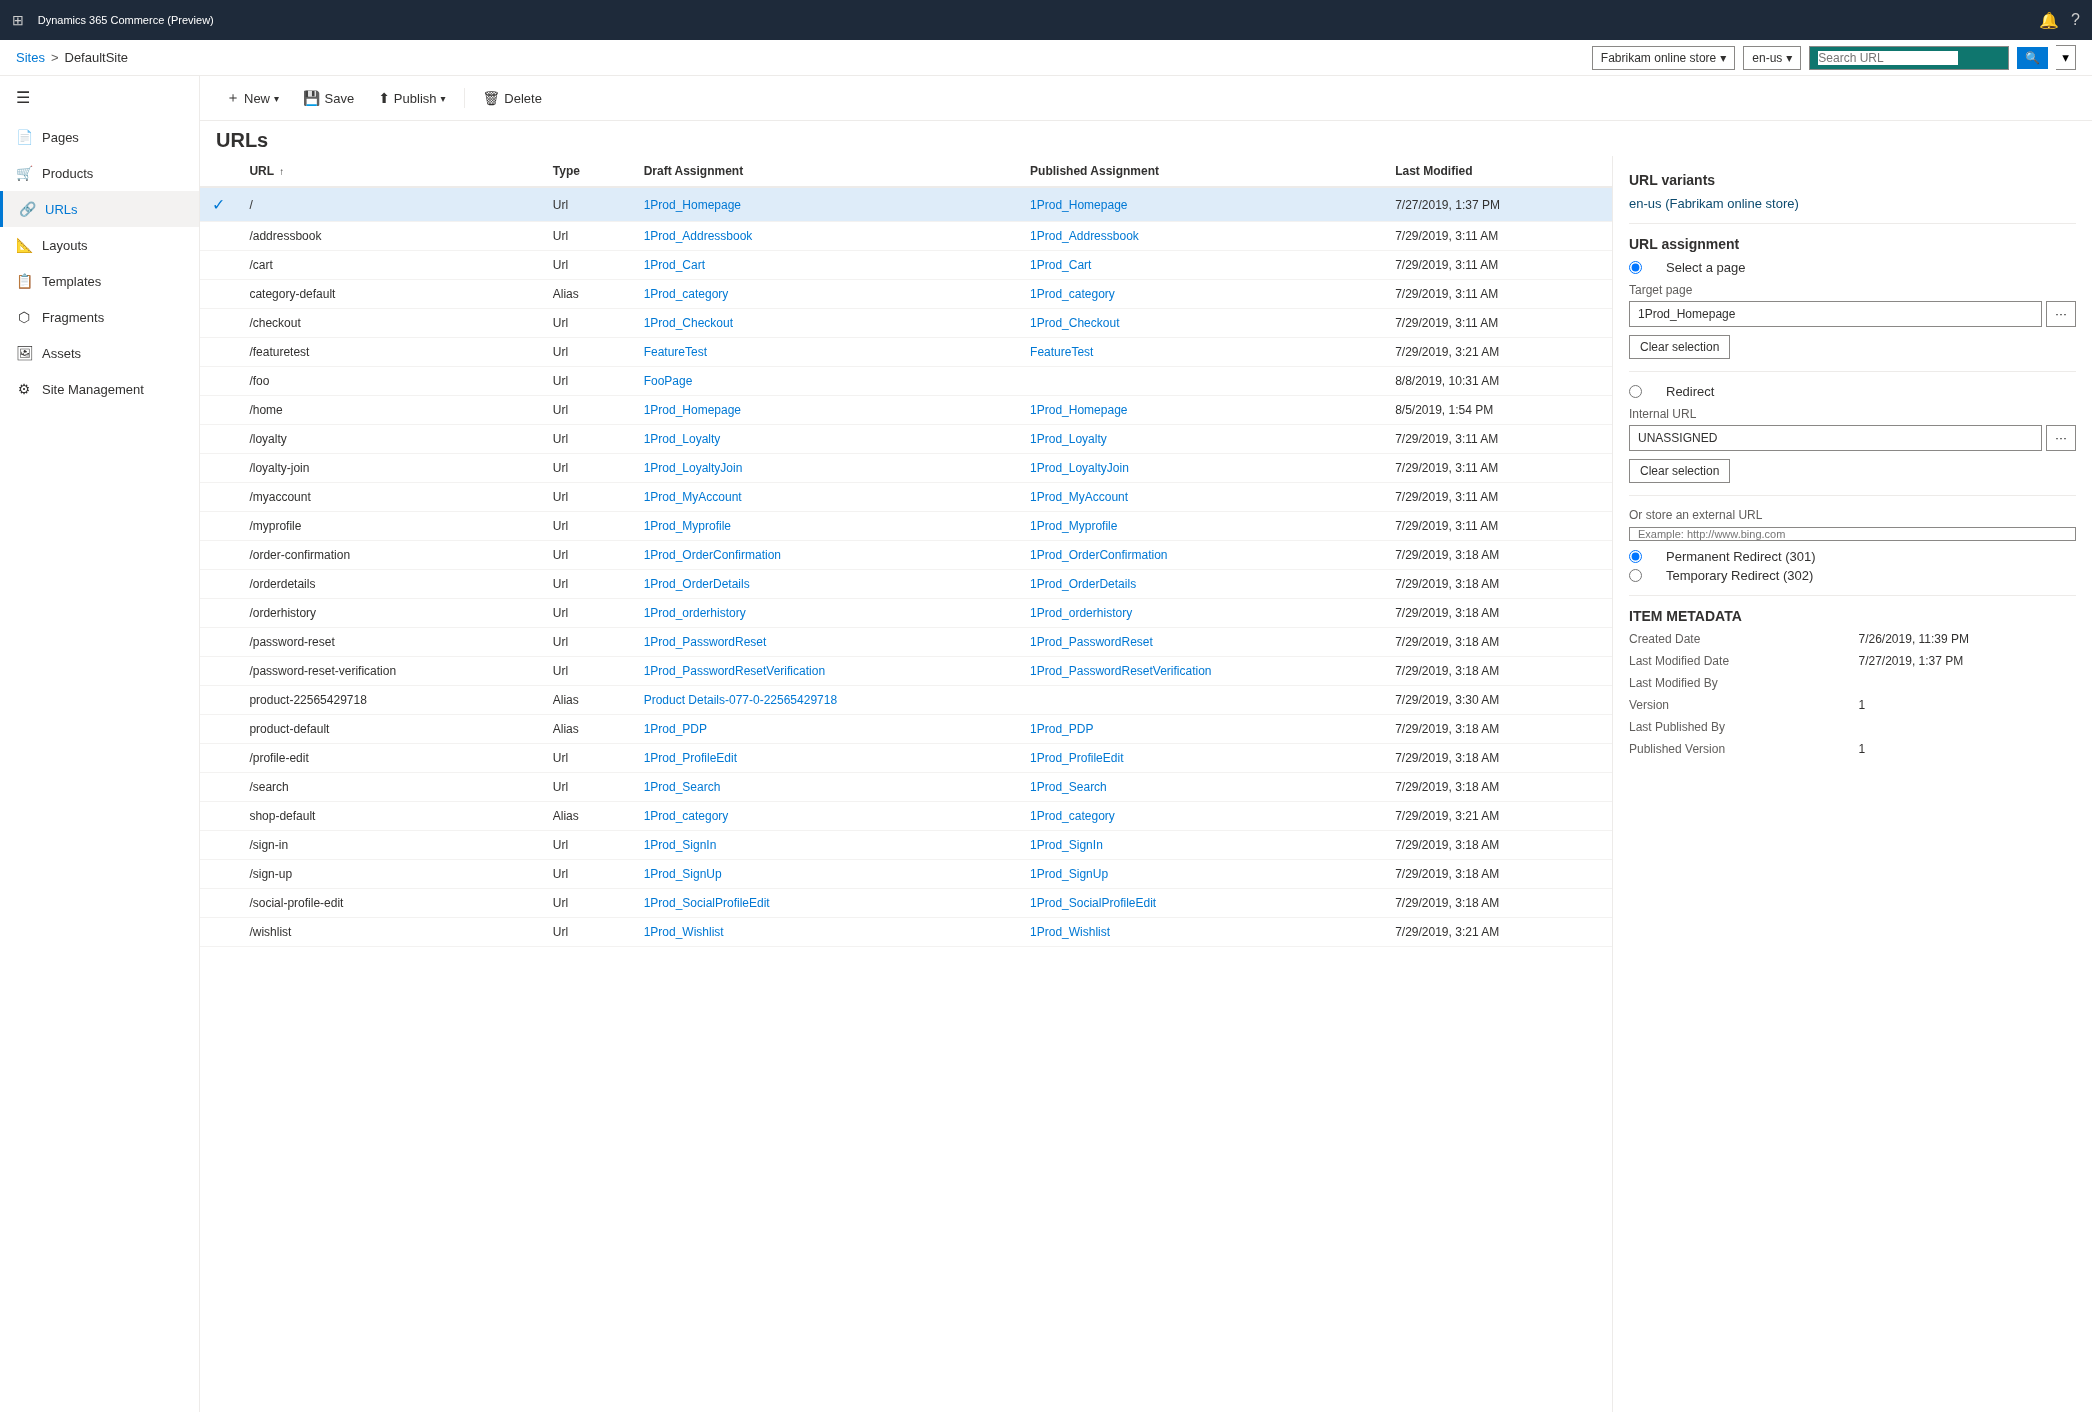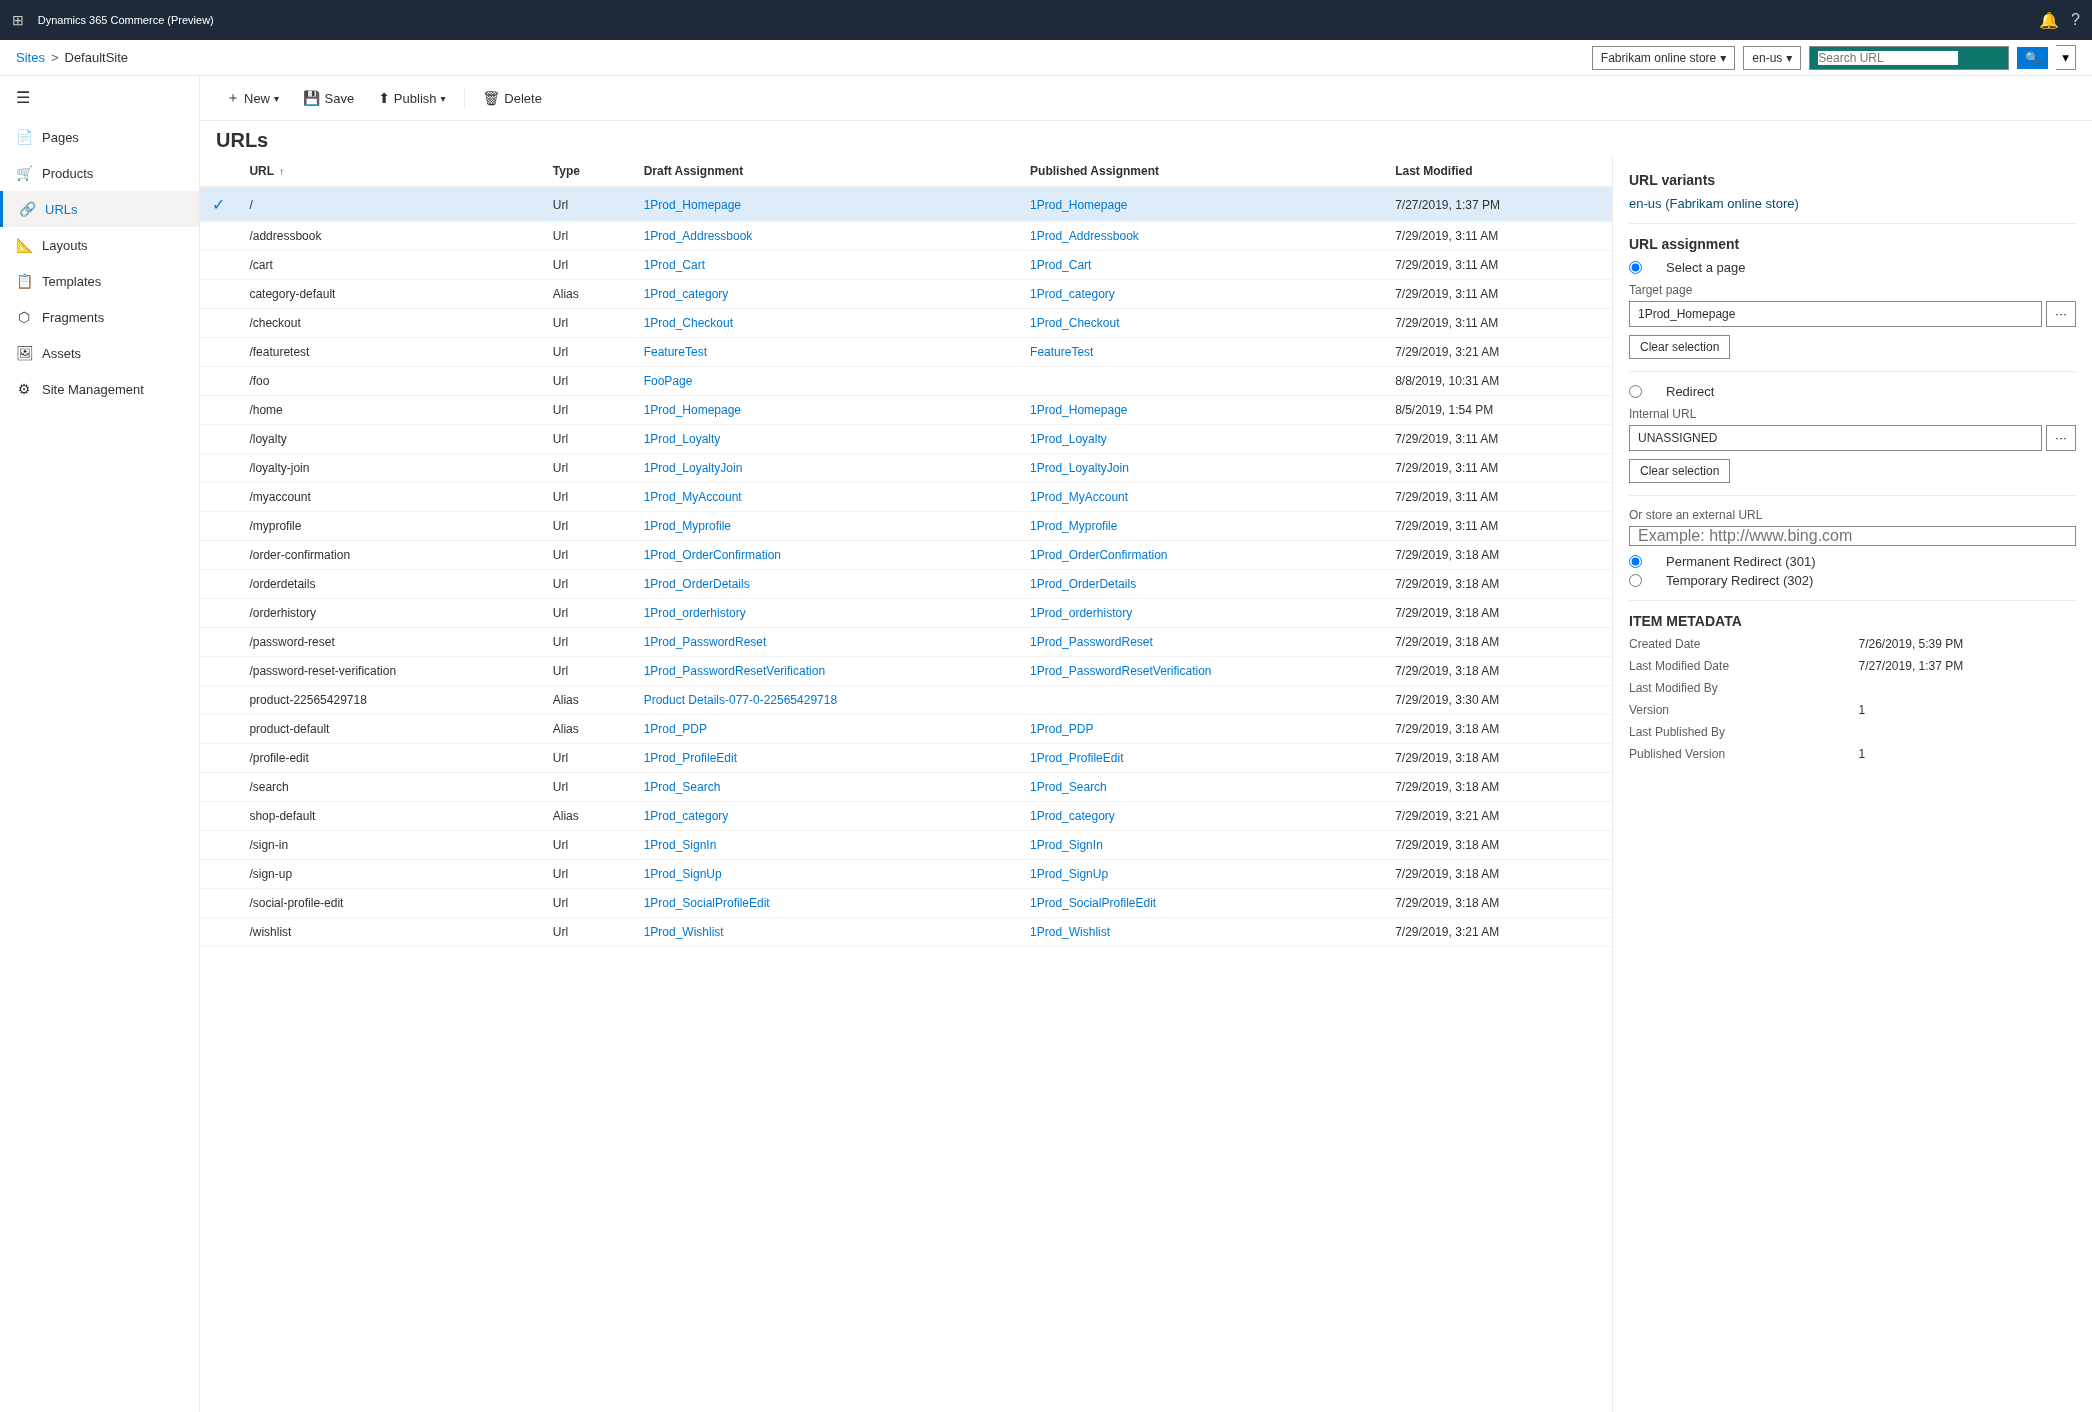--- a/index.html
+++ b/index.html
@@ -67,21 +67,21 @@
     .panel-section-title:first-child { margin-top: 0; }
     .panel-link { color: #0c4a6e; font-size: 13px; cursor: pointer; text-decoration: none; }
     .radio-group { display: flex; flex-direction: column; gap: 6px; margin-bottom: 8px; }
     .radio-item { display: flex; align-items: center; gap: 24px; font-size: 13px; }
     .radio-item input[type="radio"] { cursor: pointer; }
     .panel-label { font-size: 12px; color: #605e5c; margin-bottom: 4px; }
     .panel-input-row { display: flex; align-items: center; gap: 4px; margin-bottom: 8px; }
     .panel-input { flex: 1; border: 1px solid #8a8886; padding: 5px 8px; font-size: 12px; color: #323130; background: #fff; }
     .panel-dots-btn { border: 1px solid #8a8886; padding: 5px 8px; background: #fff; cursor: pointer; font-size: 12px; min-width: 30px; }
     .clear-btn { border: 1px solid #8a8886; padding: 4px 10px; font-size: 12px; background: #fff; cursor: pointer; color: #323130; }
-    .external-url-input { width: 100%; border: 1px solid #8a8886; padding: 0 8px; font-size: 16px; color: #0f172a; background: #fff; margin-bottom: 8px; }
+    .external-url-input { width: 100%; border: 1px solid #8a8886; padding: 0 8px; font-size: 11px; color: #0f172a; background: #fff; margin-bottom: 8px; }
     .redirect-radios { display: flex; flex-direction: column; gap: 4px; margin-bottom: 12px; }
     .divider { height: 1px; background: #edebe9; margin: 12px 0; }
     .metadata-grid { display: grid; grid-template-columns: 1fr 1fr; gap: 6px 12px; }
     .meta-item { font-size: 12px; }
     .meta-label { color: #605e5c; margin-bottom: 2px; }
     .meta-value { color: #323130; }
     .meta-value.empty { color: #a19f9d; }
   </style>
 </head>
 <body>
@@ -464,21 +464,21 @@
         </div>
 
         <div class="divider"></div>
 
         <div class="panel-section-title">ITEM METADATA</div>
         <div class="metadata-grid">
           <div class="meta-item">
             <div class="meta-label">Created Date</div>
           </div>
           <div class="meta-item">
-            <div class="meta-value">7/26/2019, 5:39 PM</div>
+            <div class="meta-value">7/26/2019, 11:39 PM</div>
           </div>
           <div class="meta-item">
             <div class="meta-label">Last Modified Date</div>
           </div>
           <div class="meta-item">
             <div class="meta-value">7/27/2019, 1:37 PM</div>
           </div>
           <div class="meta-item">
             <div class="meta-label">Last Modified By</div>
           </div>

